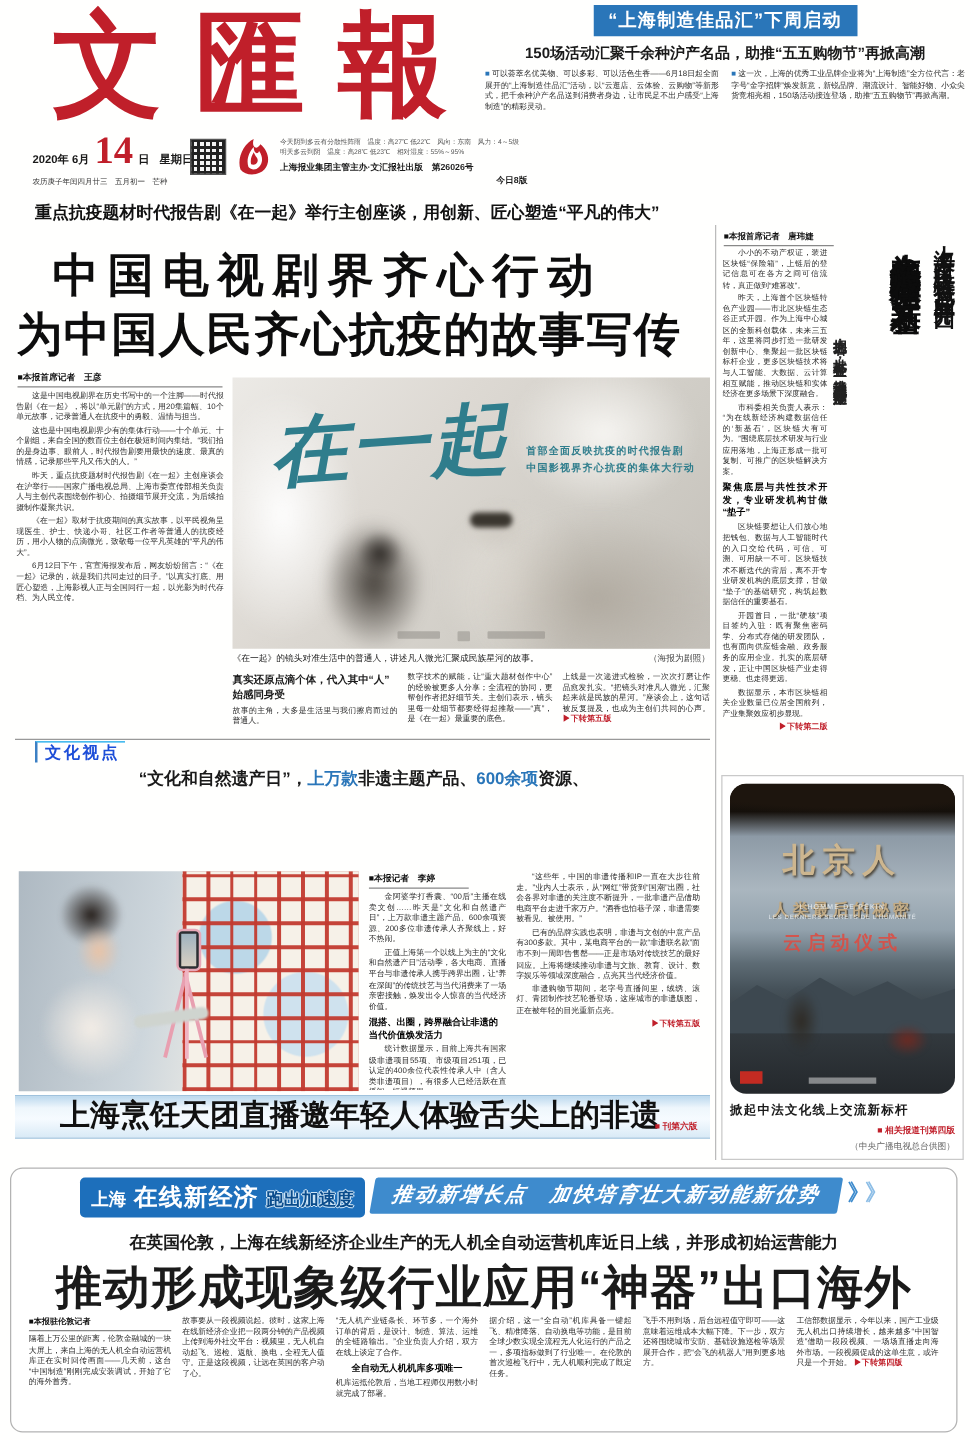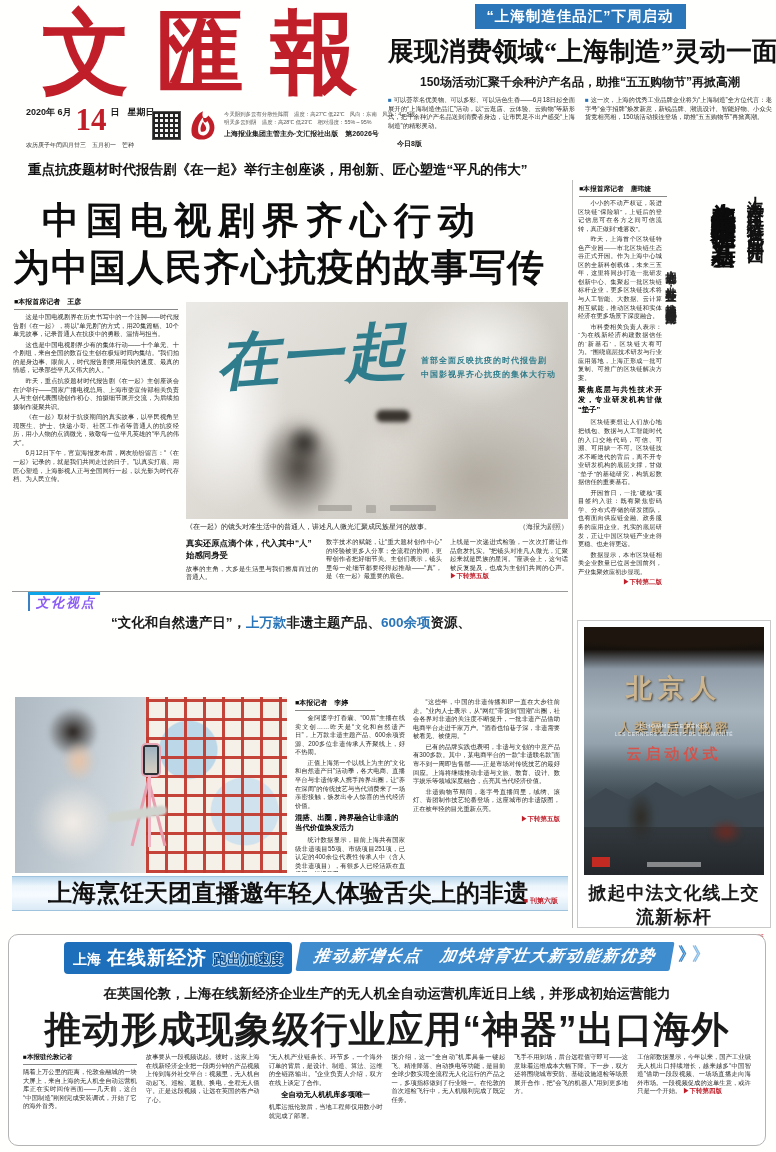--- a/index.html
+++ b/index.html
@@ -32,55 +32,55 @@
   
   .hl-main{font-size:37px;font-weight:900;color:#0d0d0d;white-space:nowrap;}
   .hl-serif{font-weight:900;color:#111;}
   .kicker{font-weight:bold;color:#111;}
   
   .poster1{background:linear-gradient(130deg,#eceae6 0%,#ddd9d3 35%,#cfccc5 70%,#c3bfb8 100%);overflow:hidden;}
   .blob{position:absolute;border-radius:50%;filter:blur(5px);}
   .zt{position:absolute;color:#2f7d8c;font-weight:900;font-style:italic;
       font-family:"Liberation Serif","DejaVu Serif",serif;}
   
-  .cultlogo{color:#8b5cf6;font-style:italic;font-weight:bold;font-size:13px;letter-spacing:2px;
-            border-left:2px solid #3c80c4;border-top:3px solid #0ea5e9;padding:0 4px 1px 6px;}
+  .cultlogo{color:#1d4ed8;font-weight:bold;font-size:13px;letter-spacing:2px;
+            border-left:2px solid #3c80c4;border-top:1px solid #0ea5e9;padding:0 4px 1px 6px;}
   .lattice{position:absolute;right:0;top:0;bottom:0;width:52%;
      background:
       repeating-linear-gradient(0deg,rgba(194,59,48,.95) 0 3px,transparent 3px 19px),
       repeating-linear-gradient(90deg,rgba(194,59,48,.95) 0 3px,transparent 3px 19px),
       radial-gradient(circle at 30% 30%,#bcd8e8 0 18%,transparent 19%),
       radial-gradient(circle at 70% 65%,#cfe2ee 0 22%,transparent 23%),
       #f6f1e8;}
   .banner{background:linear-gradient(180deg,#bcd9ee 0%,#eef6fc 28%,#f6fbff 55%,#d9eaf6 100%);
           border-top:1px solid #9fc2dd;border-bottom:1px solid #9fc2dd;}
   
   .poster2{position:relative;overflow:hidden;
      background:linear-gradient(180deg,#241a12 0%,#15100b 9%,#8d9aa6 17%,#aab6bf 34%,#93a2ad 47%,
-                #5d6b74 58%,#46525a 66%,#343b40 78%,#24282c 100%);}
+                #5d6b74 58%,#46525a 66%,#343b40 78%,#24282c 100%);border-radius:13px;}
   .mountain{position:absolute;left:0;right:0;height:60px;background:#3d4850;
             clip-path:polygon(0 60%,12% 35%,25% 55%,40% 25%,55% 50%,70% 30%,85% 55%,100% 40%,100% 100%,0 100%);}
   
   .bottombox{border:1.5px solid #b3b3b3;border-radius:10px;background:#fff;}
   .badge{background:#1d6fbb;border-radius:4px;color:#fff;padding:3px 9px;display:flex;gap:6px;align-items:baseline;}
   .ribbon-slogan{transform:skewX(-10deg);background:#3e8bcd;color:#fff;padding:4px 16px;
                  font-size:16px;font-weight:bold;font-style:italic;letter-spacing:2px;border-radius:2px;}
   .chev{font-size:18px;font-weight:900;color:#3e8bcd;}
   .chev.l2{color:#8cbde6;}
   .colrow{display:flex;gap:9px;}
   .colrow > div{flex:1 1 0;}
 </style>
 </head>
 <body>
 
 <div class="page">
 
   <div class="abs masthead" style="left:42px;top:4px;" data-bind="paper.name">文匯報</div>
 
-  <div class="abs" style="left:26px;top:106px;display:flex;gap:4px;">
+  <div class="abs" style="left:26px;top:106px;display:flex;align-items:flex-end;gap:4px;">
     <span style="font-size:9px;font-weight:bold;" data-bind="header.date_prefix">2020年 6月</span>
     <span class="red serif" style="font-size:31px;font-weight:900;line-height:0.9;" data-bind="header.date_day">14</span>
     <span style="font-size:9px;font-weight:bold;" data-bind="header.date_ri">日</span>
     <span style="font-size:9px;font-weight:bold;margin-left:4px;" data-bind="header.weekday">星期日</span>
   </div>
   <div class="abs" style="left:26px;top:141px;width:190px;font-size:6px;color:#333;" data-bind="header.lunar_line">农历庚子年闰四月廿三　五月初一　芒种</div>
 
   <div class="abs qr" style="left:153px;top:112px;"></div>
 
   <div class="abs" style="left:186px;top:108px;width:34px;height:34px;">
@@ -93,21 +93,20 @@
 
   <div class="abs" style="left:224px;top:110px;width:198px;">
     <div style="font-size:5.4px;color:#555;line-height:1.5;" data-bind="header.weather_line1">今天阴到多云有分散性阵雨　温度：高27℃ 低22℃　风向：东南　风力：4～5级</div>
     <div style="font-size:5.4px;color:#555;line-height:1.5;" data-bind="header.weather_line2">明天多云到阴　温度：高28℃ 低23℃　相对湿度：55%～95%</div>
     <div style="font-size:7px;font-weight:bold;margin-top:3px;" data-bind="header.publisher_line">上海报业集团主管主办·文汇报社出版　第26026号</div>
     <div style="font-size:7px;font-weight:bold;text-align:right;" data-bind="header.edition_note">今日8版</div>
   </div>
 
   <div class="abs" style="left:388px;top:4px;width:384px;text-align:center;">
     <div class="bluebox" data-bind="top_right.box_label">“上海制造佳品汇”下周启动</div>
-    <div class="serif hl-serif" style="font-size:26px;margin-top:5px;white-space:nowrap;" data-bind="top_right.headline">展现消费领域“上海制造”灵动一面</div>
     <div style="font-size:12px;font-weight:bold;margin-top:5px;text-align:center;" data-bind="top_right.deck">150场活动汇聚千余种沪产名品，助推“五五购物节”再掀高潮</div>
     <div style="display:flex;gap:10px;margin-top:5px;text-align:justify;">
       <div class="t6" style="flex:1;"><span class="blu" data-bind="top_right.marker">■</span> <span data-bind="top_right.col1">可以荟萃名优美物、可以多彩、可以活色生香——6月18日起全面展开的“上海制造佳品汇”活动，以“云逛店、云体验、云购物”等新形式，把千余种沪产名品送到消费者身边，让市民足不出户感受“上海制造”的精彩灵动。</span></div>
       <div class="t6" style="flex:1;"><span class="blu" data-bind="top_right.marker">■</span> <span data-bind="top_right.col2">这一次，上海的优秀工业品牌企业将为“上海制造”全方位代言：老字号“金字招牌”焕发新意，新锐品牌、潮流设计、智能好物、小众尖货竞相亮相，150场活动接连登场，助推“五五购物节”再掀高潮。</span></div>
     </div>
   </div>
 
 
   <div class="abs" style="left:572px;top:180px;height:748px;border-left:1px solid #bbb;"></div>
 
@@ -235,21 +234,21 @@
       <div class="abs serif" style="left:0;right:0;top:92px;text-align:center;color:#c3ac86;font-size:13px;font-weight:bold;letter-spacing:3px;text-shadow:1px 1px 1px #4a4336;" data-bind="peking.subtitle">人类最后的秘密</div>
       <div class="abs" style="left:0;right:0;top:96px;text-align:center;color:#e6ecf0;font-size:5.5px;letter-spacing:1px;" data-bind="peking.fr1">L'HOMME DE PÉKIN</div>
       <div class="abs" style="left:0;right:0;top:104px;text-align:center;color:#dfe6ea;font-size:5px;letter-spacing:0.5px;" data-bind="peking.fr2">LES DERNIERS SECRETS DE L'HUMANITÉ</div>
       <div class="abs" style="left:0;right:0;top:118px;text-align:center;color:#e04a3f;font-size:15px;font-weight:bold;letter-spacing:4px;opacity:.85;" data-bind="peking.event">云启动仪式</div>
       <div class="mountain" style="top:140px;"></div>
       <div class="blob" style="left:40px;top:160px;width:34px;height:60px;background:radial-gradient(closest-side,#2e2a24,rgba(46,42,36,0) 85%);filter:blur(2px);"></div>
       <div class="blob" style="right:18px;bottom:28px;width:40px;height:30px;background:radial-gradient(closest-side,#6e2a22,rgba(110,42,34,0) 85%);filter:blur(2px);"></div>
       <div class="abs" style="left:8px;bottom:8px;width:18px;height:10px;background:#c32b22;"></div>
       <div class="abs" style="left:50%;bottom:8px;transform:translateX(-50%);width:54px;height:5px;background:rgba(230,230,230,.5);"></div>
     </div>
-    <div style="font-size:18px;font-weight:bold;text-align:center;margin-top:6px;letter-spacing:1px;" data-bind="peking.caption">掀起中法文化线上交流新标杆</div>
+    <div style="font-size:10px;font-weight:bold;margin-top:6px;letter-spacing:1px;" data-bind="peking.caption">掀起中法文化线上交流新标杆</div>
     <div class="contnote" style="text-align:right;font-size:7px;margin-top:4px;" data-bind="peking.note">■ 相关报道刊第四版</div>
     <div style="font-size:7px;color:#666;text-align:right;margin-top:3px;" data-bind="peking.credit">（中央广播电视总台供图）</div>
   </div>
 
   <div class="abs bottombox" style="left:8px;top:934px;width:758px;height:212px;box-sizing:border-box;">
     <div class="abs" style="left:0;right:0;top:7px;display:flex;justify-content:center;align-items:flex-start;gap:6px;">
       <div class="badge">
         <span style="font-size:14px;font-weight:900;" data-bind="bottom.badge_prefix">上海</span>
         <span style="font-size:19px;font-weight:900;letter-spacing:1px;" data-bind="bottom.badge_main">在线新经济</span>
         <span style="font-size:14px;font-weight:900;color:#0a4c8c;text-shadow:-1px 0 #cfe6f7,1px 0 #cfe6f7,0 -1px #cfe6f7,0 1px #cfe6f7;" data-bind="bottom.badge_suffix">跑出加速度</span>

